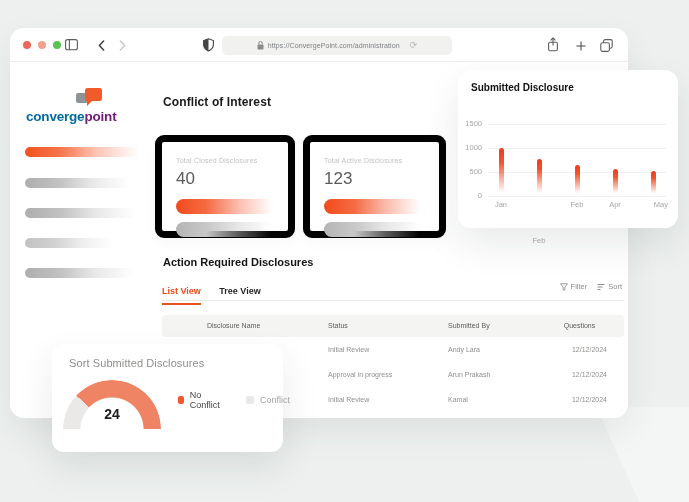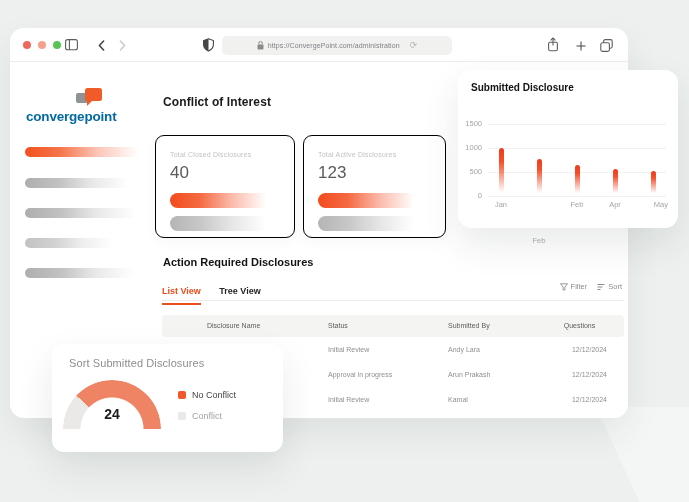--- a/index.html
+++ b/index.html
@@ -23,28 +23,28 @@
   .addr .reload { font-size:9px; color:#b7b7b5; margin-left:6px; line-height:1; }
 
   
   .logo { position:absolute; left:16px; top:60px; width:112px; }
   .logo-icon { position:relative; left:50px; width:34px; height:20px; }
   .bubble-gray { position:absolute; left:0; top:5px; width:12px; height:10px; background:#8e9396; border-radius:2px; }
   .bubble-orange { position:absolute; left:9px; top:0; width:17px; height:13px; background:#f15a29; border-radius:2.5px; }
   .bubble-tail { position:absolute; left:11px; top:13px; width:5px; height:5px; background:#f15a29;
     clip-path:polygon(0 0,100% 0,0 100%); }
   .wordmark { margin-top:1px; font-size:13.5px; font-weight:700; letter-spacing:-.2px; }
-  .wm-1 { color:#0369a1; } .wm-2 { color:#0369a1; }
+  .wm-1 { color:#0369a1; } .wm-2 { color:#701a75; }
   .sbar { position:absolute; left:15px; height:10px; border-radius:5px; }
   .sbar-orange { background:linear-gradient(90deg,#f2511f 0%,#f5754c 30%,rgba(246,130,100,.45) 62%,rgba(246,130,100,0) 96%); }
   .sbar-gray { background:linear-gradient(90deg,#aeaeae 0%,#c2c2c2 32%,rgba(198,198,198,.4) 62%,rgba(198,198,198,0) 96%); }
 
   
   .h1 { position:absolute; left:153px; top:67px; font-size:12px; font-weight:700; color:#1a1a1a; letter-spacing:.1px; }
-  .stat-card { position:absolute; top:107px; height:103px; background:#fff; border:1px solid #000000;
+  .stat-card { position:absolute; top:107px; height:103px; background:#fff; border:7px solid #000000;
     border-radius:9px; box-shadow:0 5px 14px rgba(0,0,0,.03); padding:15px 14px; }
   .stat-label { font-size:7px; color:#c2c2c0; letter-spacing:.2px; }
   .stat-value { font-size:17px; color:#5b5b5b; font-weight:500; margin-top:5px; }
   .pill { width:100px; height:15px; border-radius:8px; }
   .pill-orange { margin-top:10px; background:linear-gradient(90deg,#f24b1d 0%,#f56a42 30%,rgba(246,120,90,.5) 62%,rgba(246,120,90,0) 96%); }
   .pill-gray { margin-top:8px; background:linear-gradient(90deg,#b5b5b5 0%,#c7c7c7 30%,rgba(200,200,200,.45) 62%,rgba(200,200,200,0) 96%); }
 
   .h2 { position:absolute; left:153px; top:228px; font-size:11px; font-weight:700; color:#141414; }
   .tabsrow { position:absolute; left:152px; top:252px; width:462px; height:21px; border-bottom:1px solid #ececea; }
   .tab { display:inline-block; font-size:9px; font-weight:700; margin-right:14px; padding-bottom:7px; cursor:default; }
@@ -77,21 +77,21 @@
   
   .gauge-card { position:absolute; left:52px; top:344px; width:231px; height:108px; background:#fff;
     border-radius:12px; box-shadow:0 16px 36px rgba(40,45,50,.10); z-index:6; }
   .gauge-title { position:absolute; left:17px; top:13px; font-size:11px; color:#8e8e8c; letter-spacing:.1px; }
   .gauge-wrap { position:absolute; left:11px; top:36px; width:98px; height:49px; }
   .gauge { width:98px; height:49px; border-radius:98px 98px 0 0;
     -webkit-mask:radial-gradient(circle at 50% 100%, transparent 31px, #000 32px);
             mask:radial-gradient(circle at 50% 100%, transparent 31px, #000 32px); }
   .gauge-value { position:absolute; left:11px; top:62px; width:98px; text-align:center;
     font-size:14px; font-weight:700; color:#1d1d1d; }
-  .legend { position:absolute; left:126px; top:46px; display:flex; flex-direction:column; gap:11px; }
+  .legend { position:absolute; left:126px; top:46px; display:flex; gap:24px; }
   .legend-item { display:flex; align-items:center; gap:6px; }
   .swatch { width:8px; height:8px; border-radius:2px; }
   .legend-l1 { font-size:9px; color:#454545; }
   .legend-l2 { font-size:9px; color:#a3a3a1; }
 
   svg { display:block; }
 </style>
 </head>
 <body>
 

